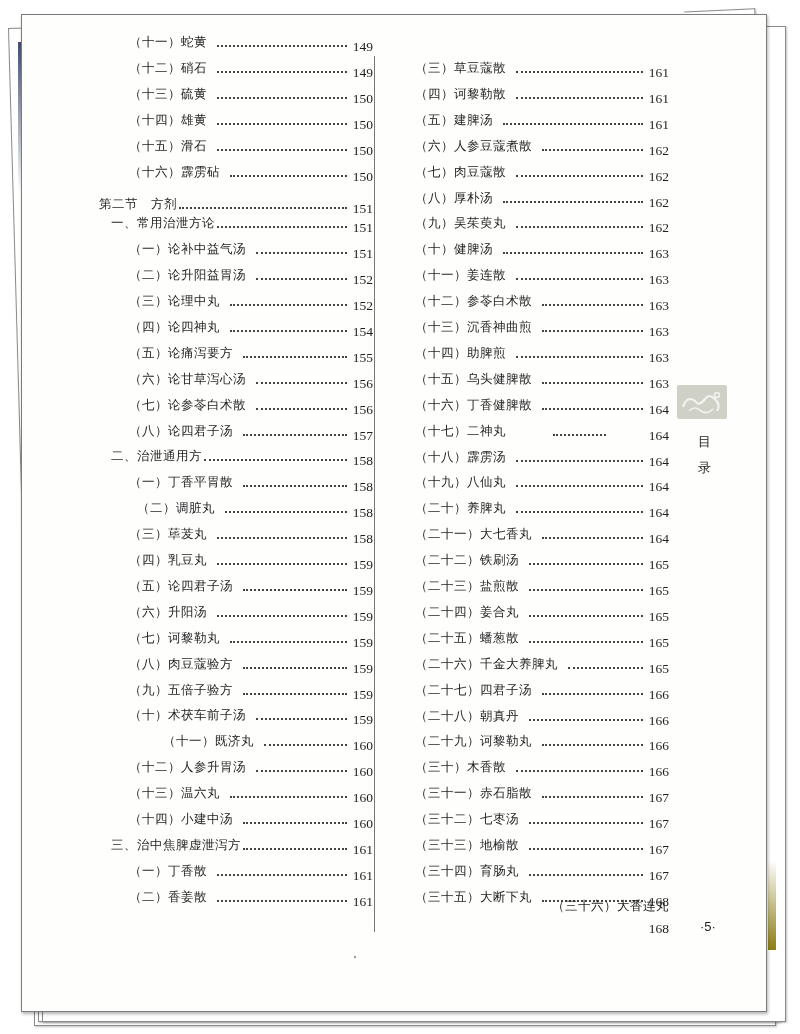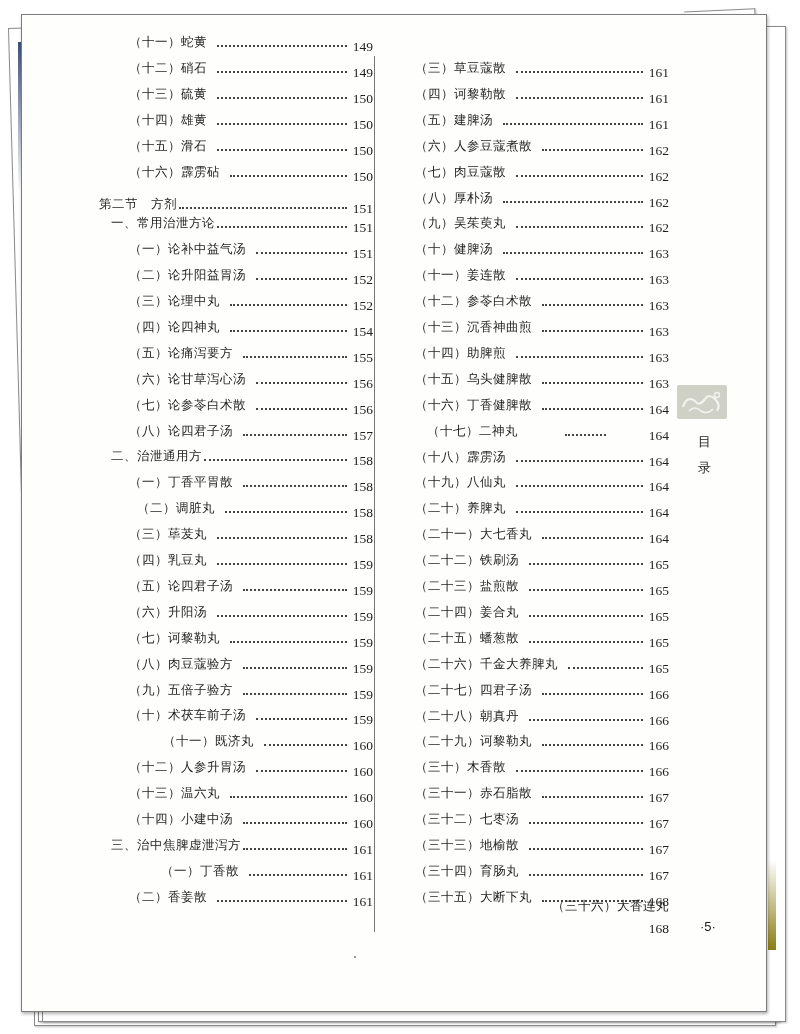--- a/index.html
+++ b/index.html
@@ -246,21 +246,21 @@
       <div class="entry" style="top: 791px; left: 30px;">
         <span class="label">（十四）小建中汤</span>
         <span class="dots"></span>
         <span class="pg">160</span>
       </div>
       <div class="entry section" style="top: 816.9px; left: 12px;">
         <span class="label">三、治中焦脾虚泄泻方</span>
         <span class="dots"></span>
         <span class="pg">161</span>
       </div>
-      <div class="entry" style="top: 842.8px; left: 30px; margin-left: 32px;">
+      <div class="entry" style="top: 842.8px; left: 30px;">
         <span class="label">（一）丁香散</span>
         <span class="dots"></span>
         <span class="pg">161</span>
       </div>
       <div class="entry" style="top: 868.7px; left: 30px;">
         <span class="label">（二）香姜散</span>
         <span class="dots"></span>
         <span class="pg">161</span>
       </div>
     </div>
@@ -329,21 +329,21 @@
       <div class="entry" style="top: 350.8px; left: 8px;">
         <span class="label">（十五）乌头健脾散</span>
         <span class="dots"></span>
         <span class="pg">163</span>
       </div>
       <div class="entry" style="top: 376.7px; left: 8px;">
         <span class="label">（十六）丁香健脾散</span>
         <span class="dots"></span>
         <span class="pg">164</span>
       </div>
-      <div class="entry" style="top: 402.6px; left: 20px; gap: 37px;">
+      <div class="entry" style="top: 402.6px; left: 8px; gap: 37px;">
         <span class="label">（十七）二神丸</span>
         <span class="dots"></span>
         <span class="pg">164</span>
       </div>
       <div class="entry" style="top: 428.5px; left: 8px;">
         <span class="label">（十八）霹雳汤</span>
         <span class="dots"></span>
         <span class="pg">164</span>
       </div>
       <div class="entry" style="top: 454.4px; left: 8px;">

